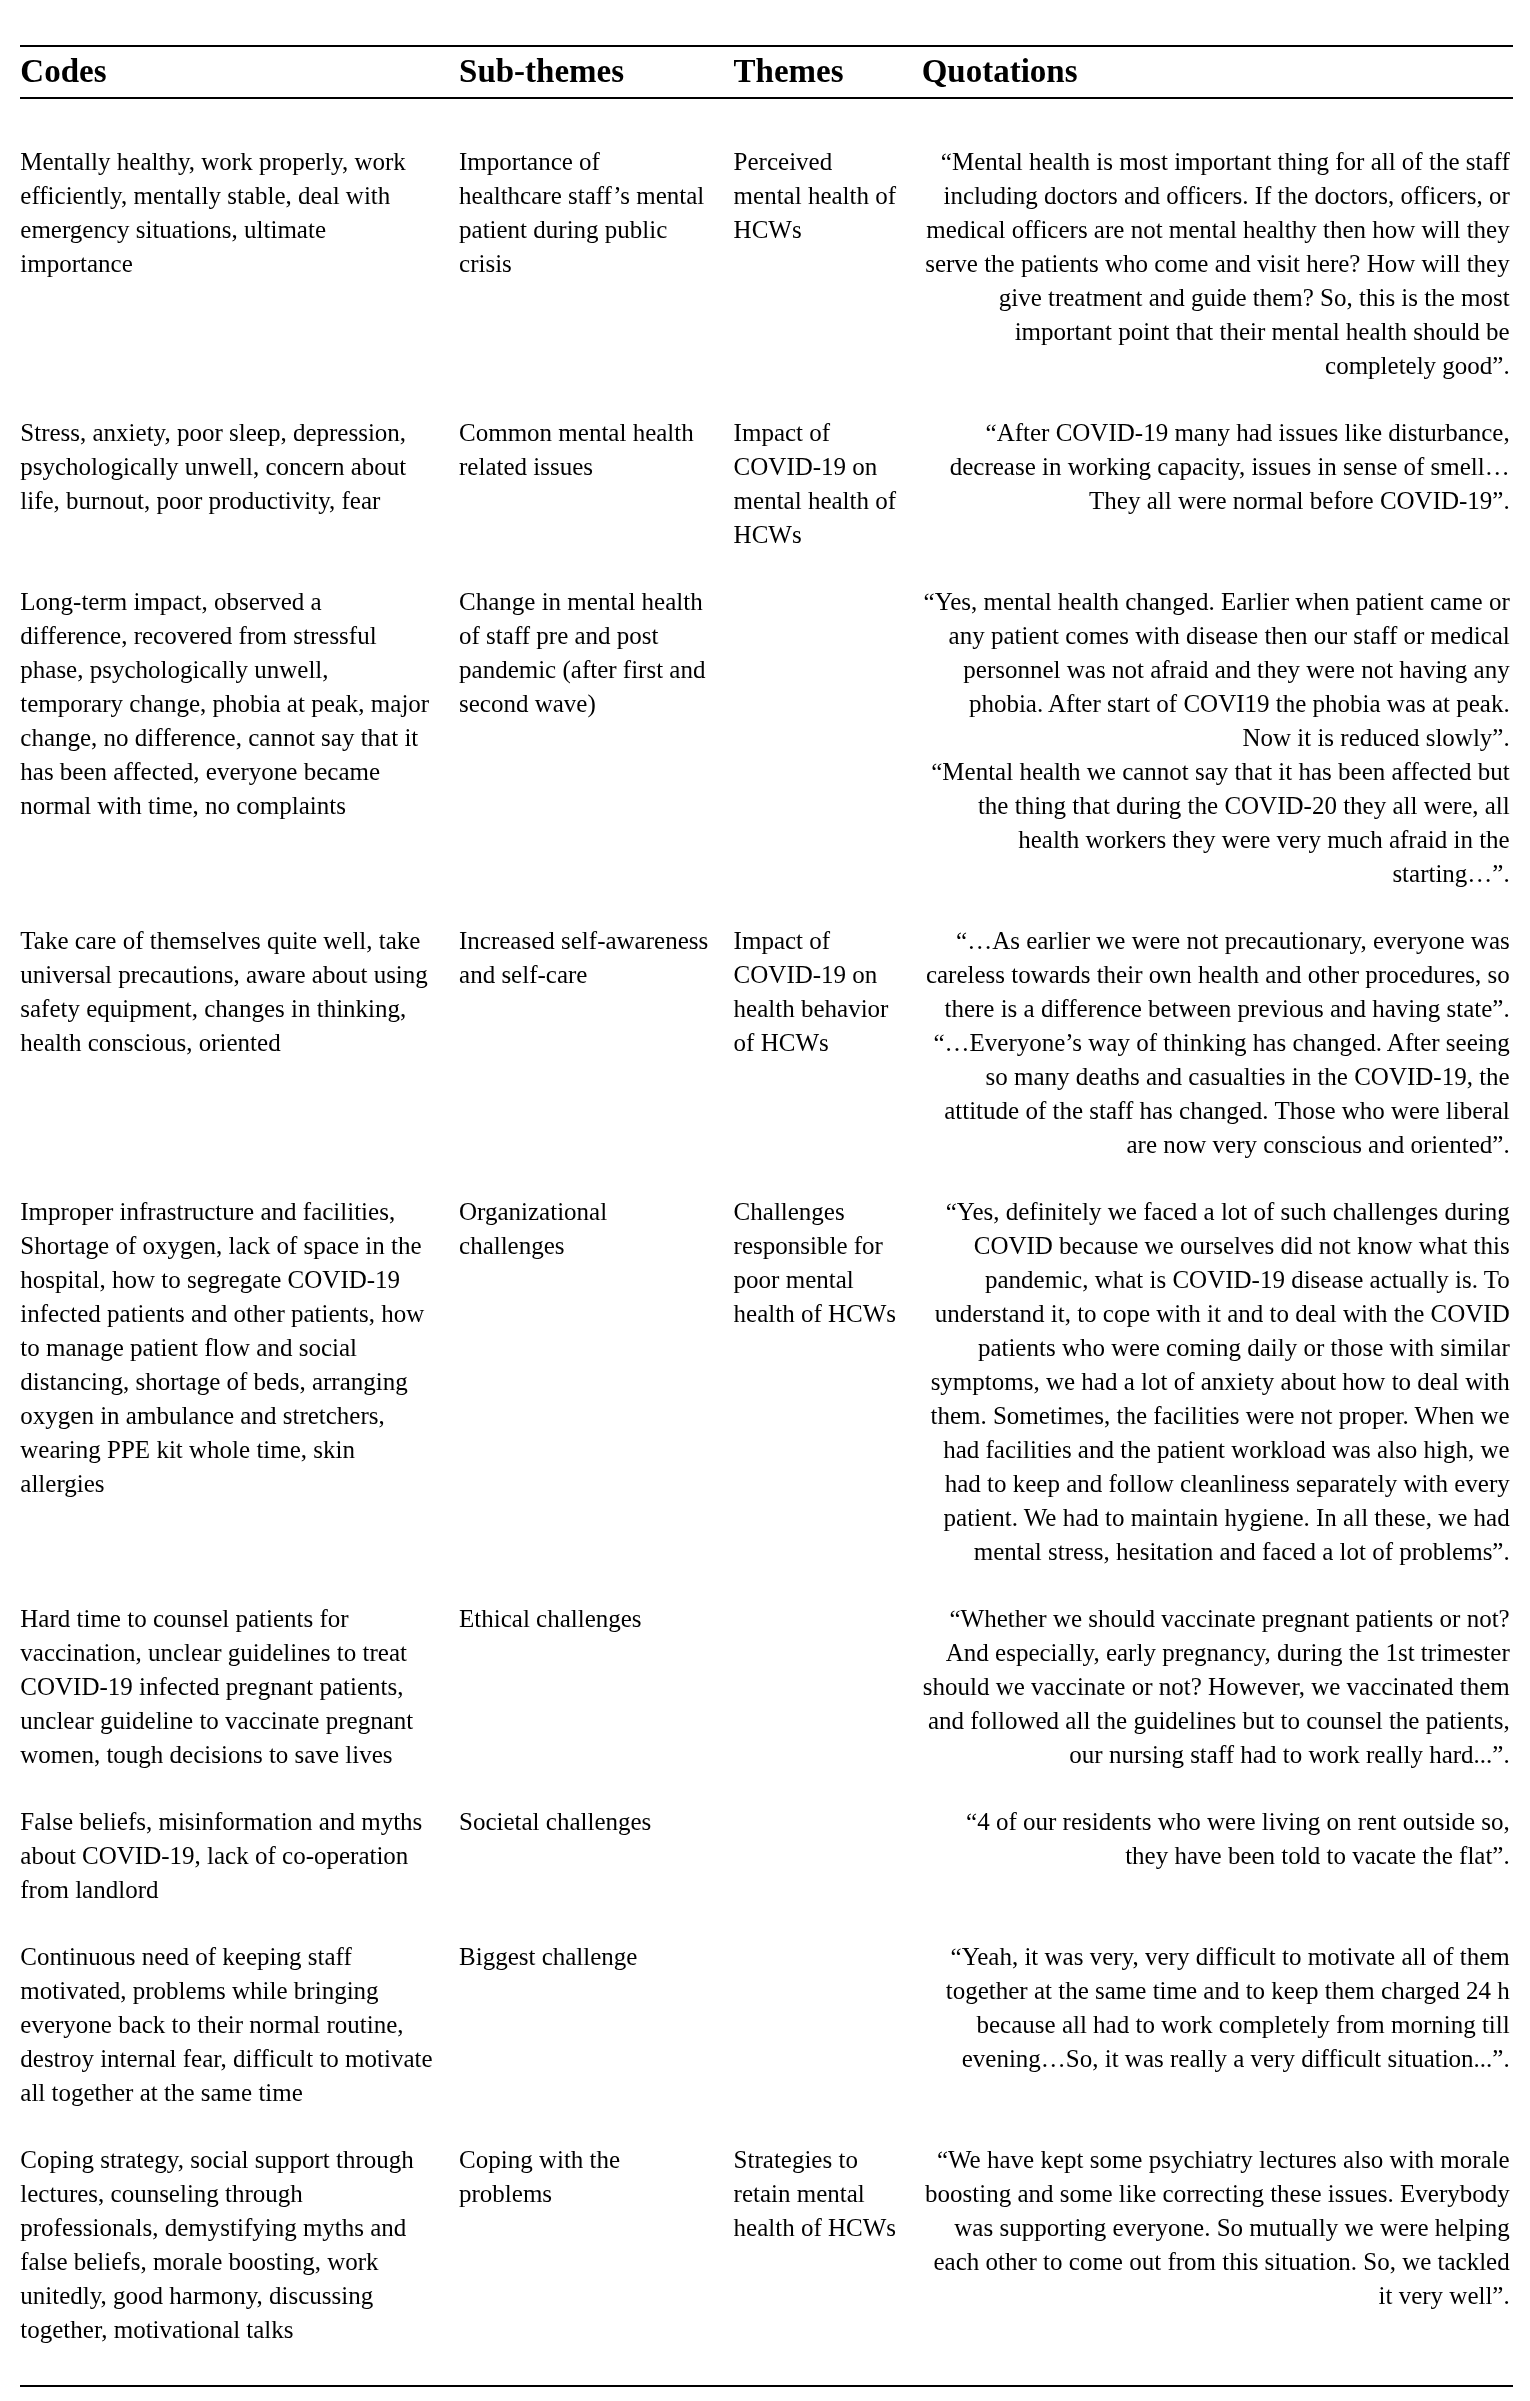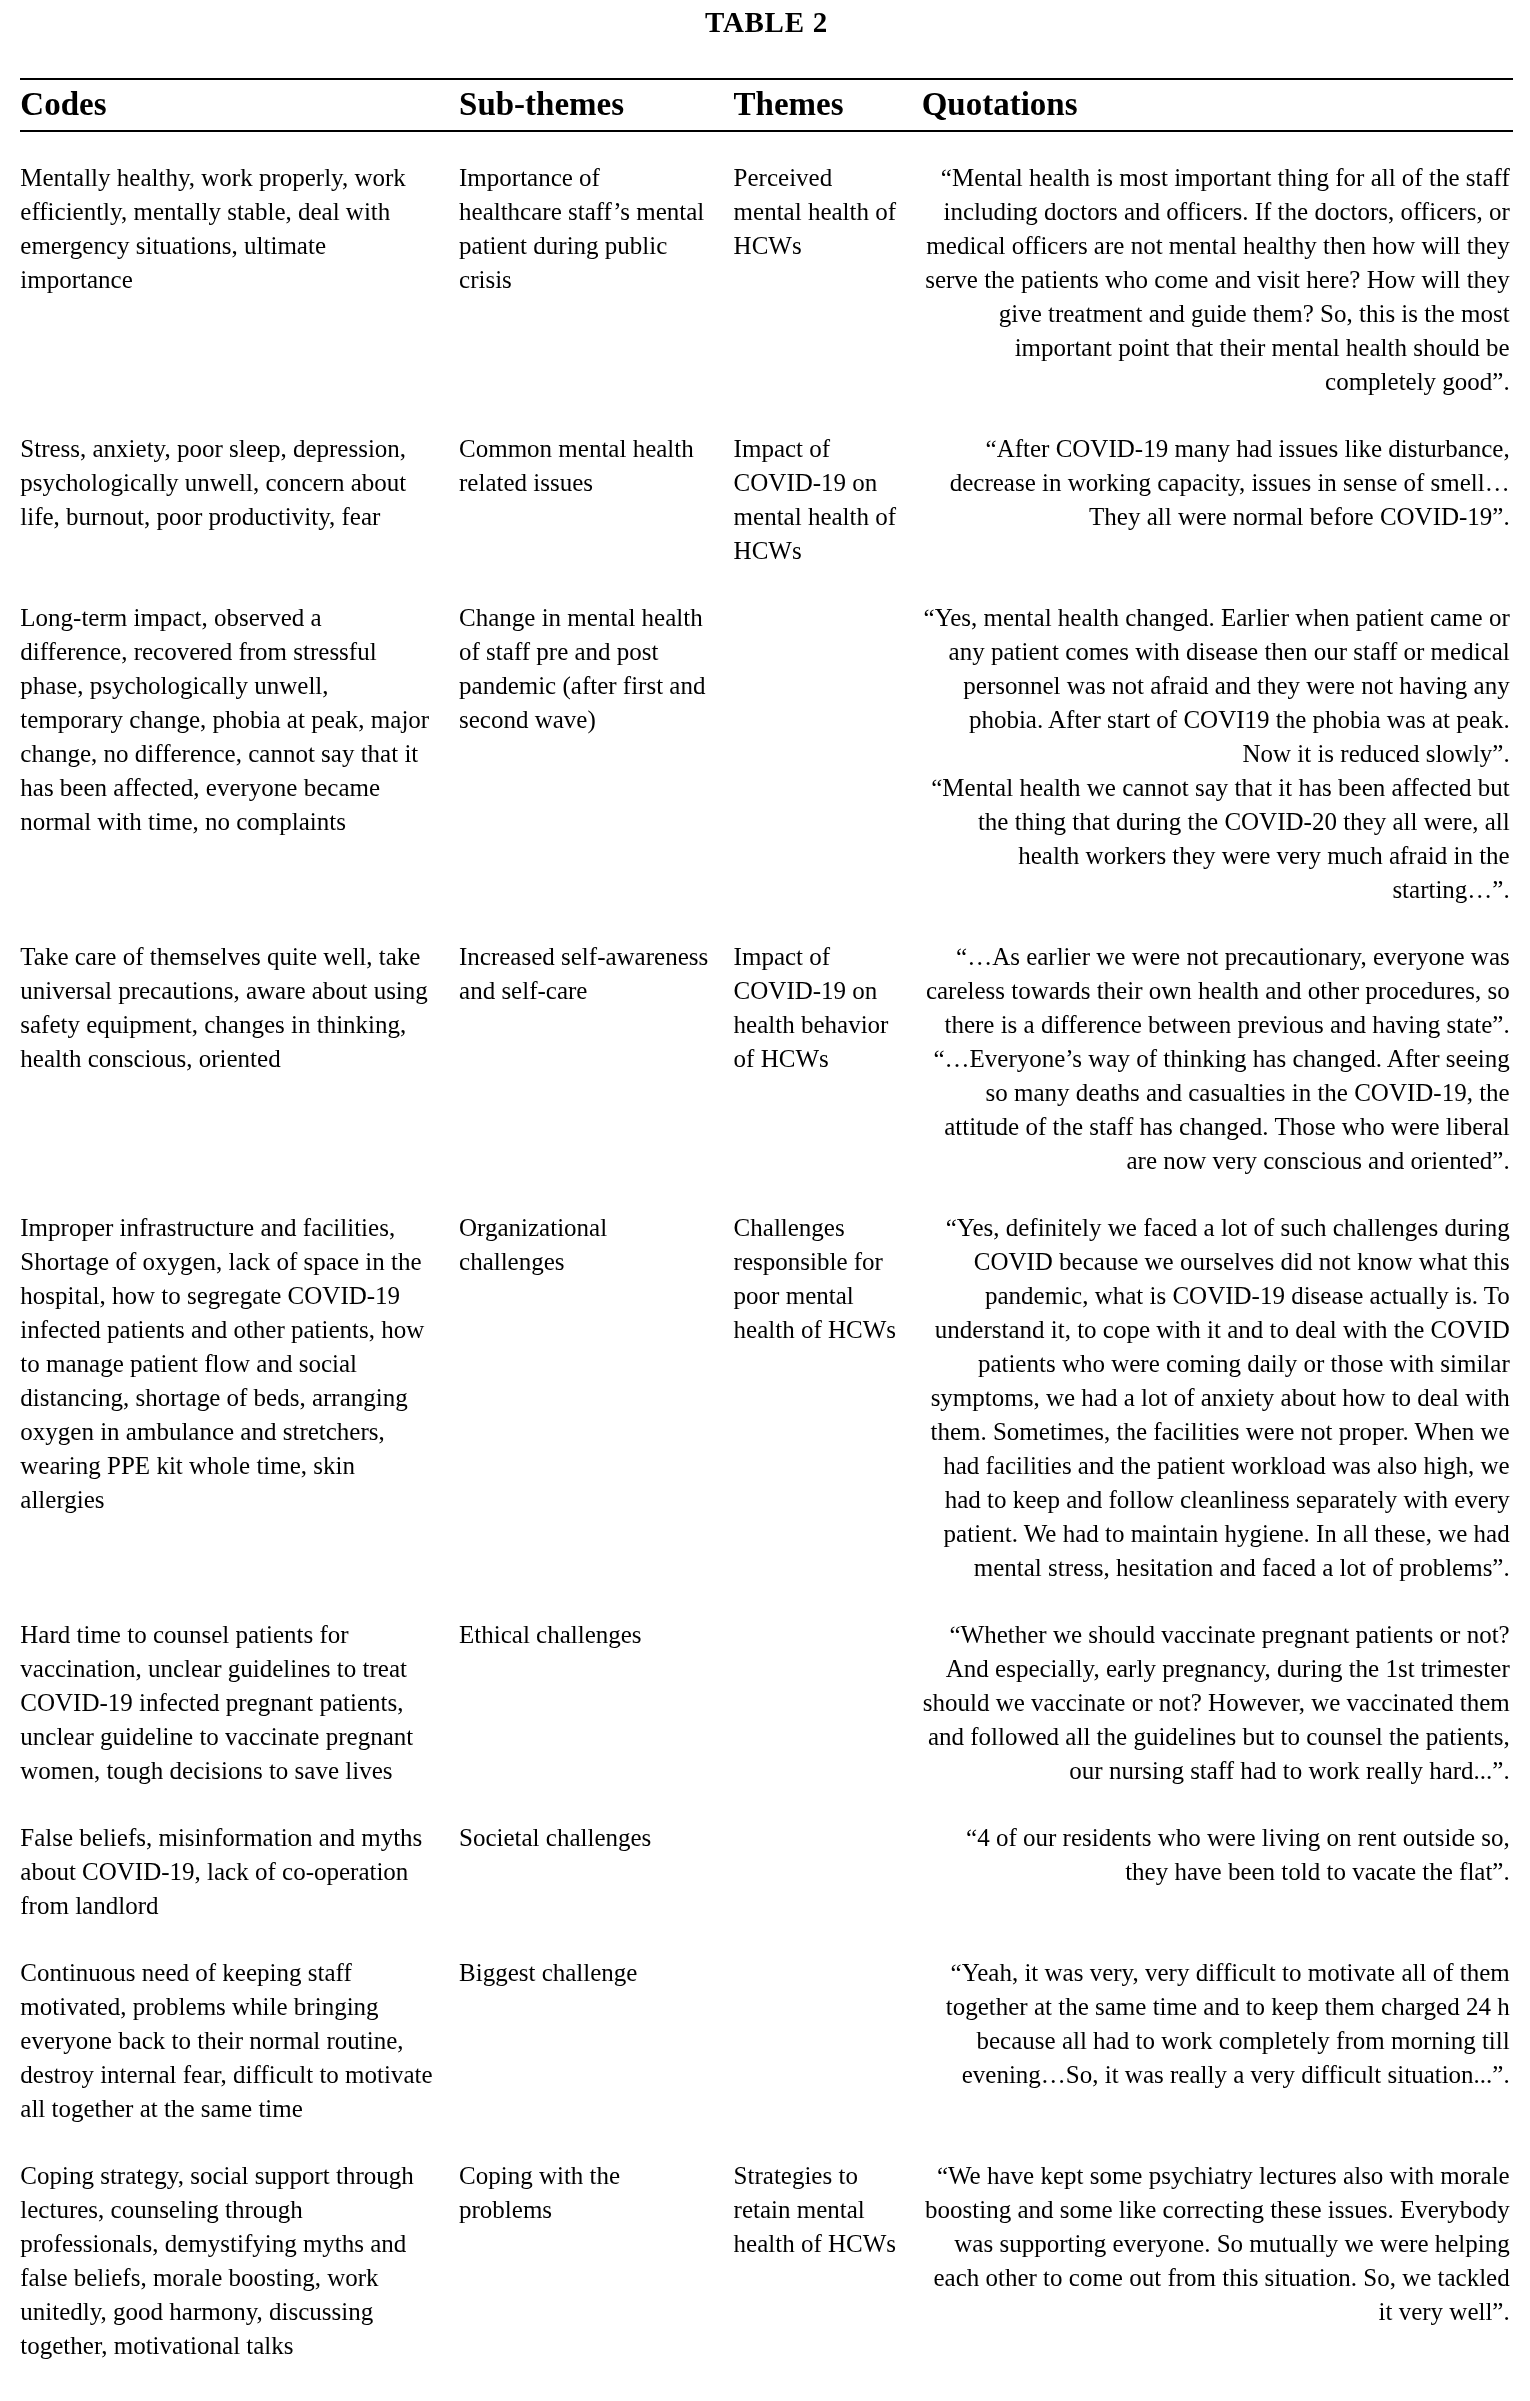--- a/index.html
+++ b/index.html
@@ -45,30 +45,29 @@
     font-weight: bold;
     border-bottom: 2.2px solid #000;
     padding: 7.3px 22px 8.7px 0;
     vertical-align: bottom;
   }
   td {
     vertical-align: top;
     padding: 0 25px 33px 0;
   }
   td.quotes-cell { padding-right: 2.9px; text-align: right; }
-  tbody tr:first-child td { padding-top: 29px; }
+  tbody tr:first-child td { padding-top: 46px; }
   tbody tr:last-child td { padding-bottom: 38px; }
   p.q { margin: 0; }
 </style>
 </head>
 <body>
 
 <div class="page">
 
-  <div class="table-label">TABLE 2</div>
 
   <table class="themes-table">
     <colgroup>
       <col class="c-codes">
         <col class="c-subtheme">
         <col class="c-theme">
         <col class="c-quotes">
     </colgroup>
     <thead>
       <tr>

